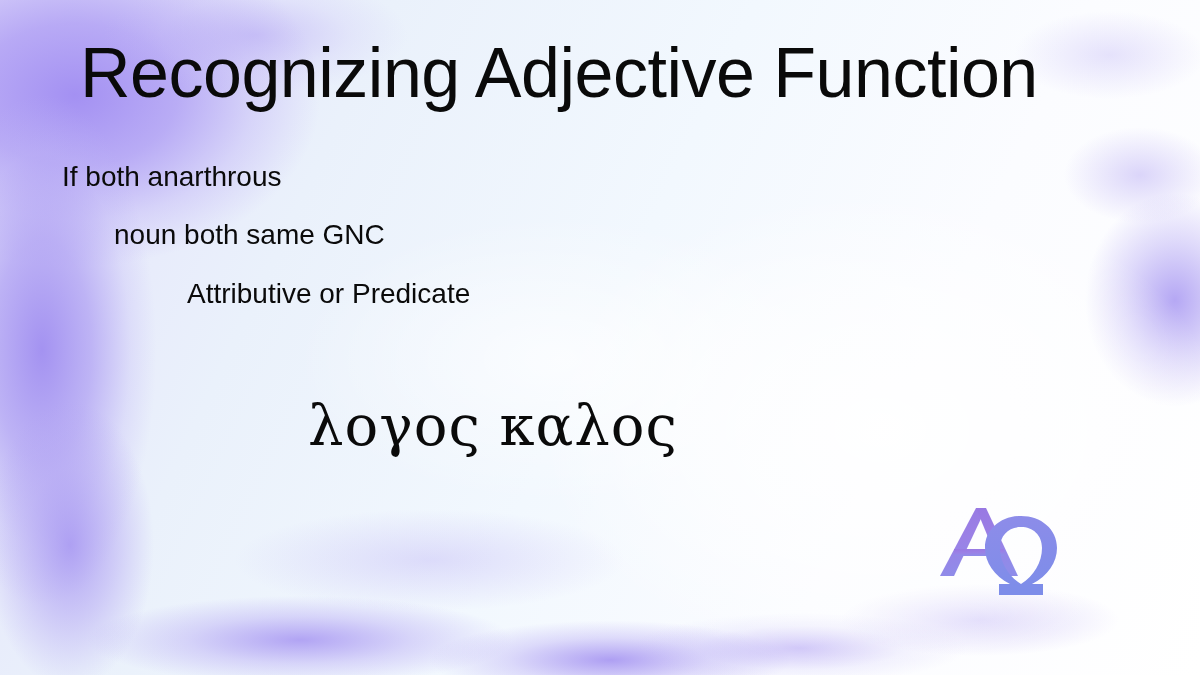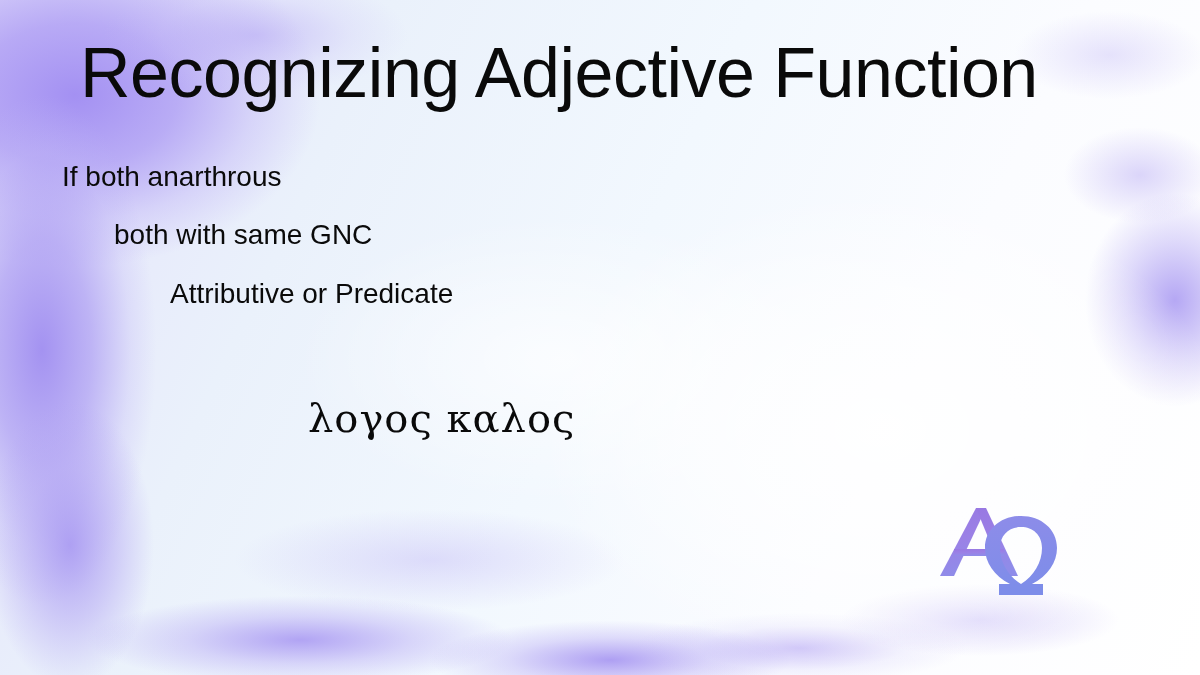--- a/index.html
+++ b/index.html
@@ -151,28 +151,28 @@
   .body-line {
     position: absolute;
     font-size: 28px;
     line-height: 1.0;
     font-weight: 400;
     color: #0a0a0a;
     white-space: nowrap;
   }
   #body-line-1 { left: 62px;  top: 163px; }
   #body-line-2 { left: 114px; top: 221px; }
-  #body-line-3 { left: 170px; top: 280px; }
+  #body-line-3 { left: 187px; top: 280px; }
 
   #greek-line {
     position: absolute;
     left: 308px;
     top: 398px;
     font-family: "DejaVu Serif", serif;
-    font-size: 40px;
+    font-size: 56px;
     line-height: 1.0;
     font-weight: 400;
     color: #0a0a0a;
     letter-spacing: 1px;
     white-space: nowrap;
   }
 
   
   #logo-alpha-omega {
     position: absolute;
@@ -202,21 +202,21 @@
   <div class="bg-layer" id="bg-wisp-bottom3"></div>
   <div class="bg-layer" id="bg-wisp-bottom4"></div>
   <div class="bg-layer" id="bg-haze"></div>
 
   <div id="content">
 
     <div id="slide-title">Recognizing Adjective Function</div>
 
     <div class="body-line" id="body-line-1">If both anarthrous</div>
 
-    <div class="body-line" id="body-line-2">both with same GNC</div>
+    <div class="body-line" id="body-line-2">noun both same GNC</div>
 
     <div class="body-line" id="body-line-3">Attributive or Predicate</div>
 
     <div id="greek-line">λογος καλος</div>
 
     <div id="logo-alpha-omega">
       <svg width="132" height="116" viewBox="0 0 132 116" xmlns="http://www.w3.org/2000/svg">
         <defs>
           <linearGradient id="gradAlpha" x1="0" y1="0" x2="0.25" y2="1">
             <stop offset="0%" stop-color="#9878e2"></stop>

